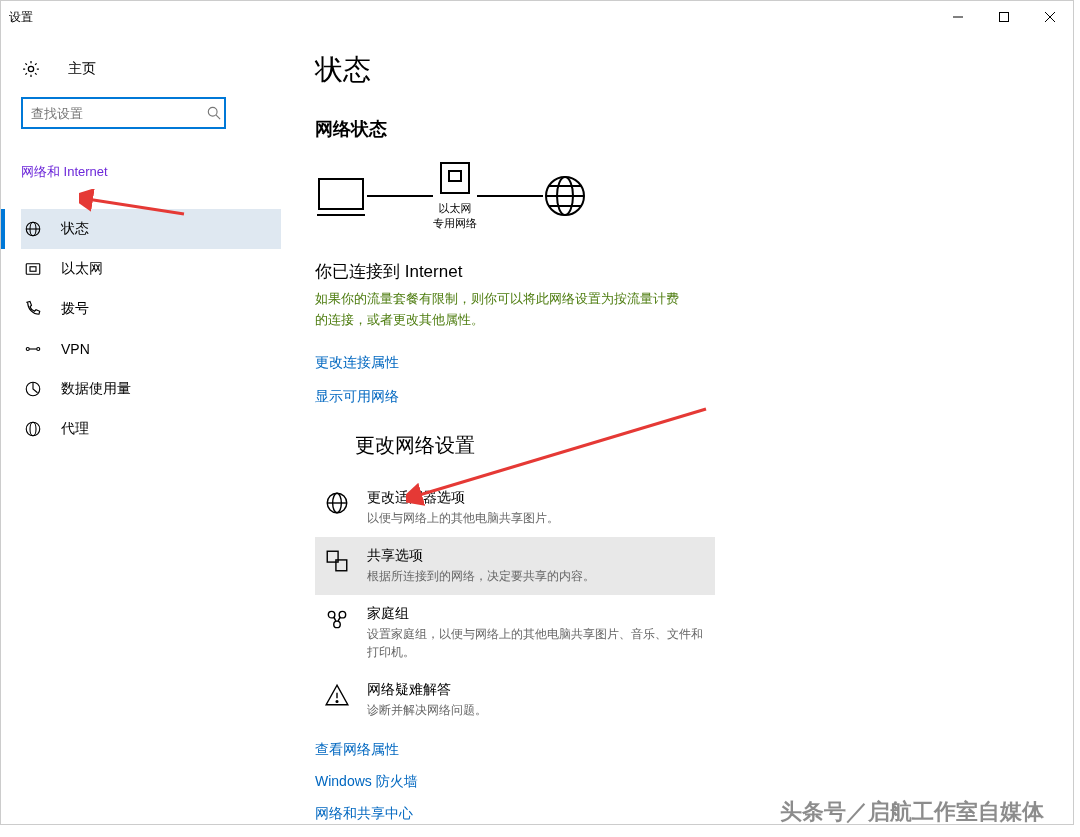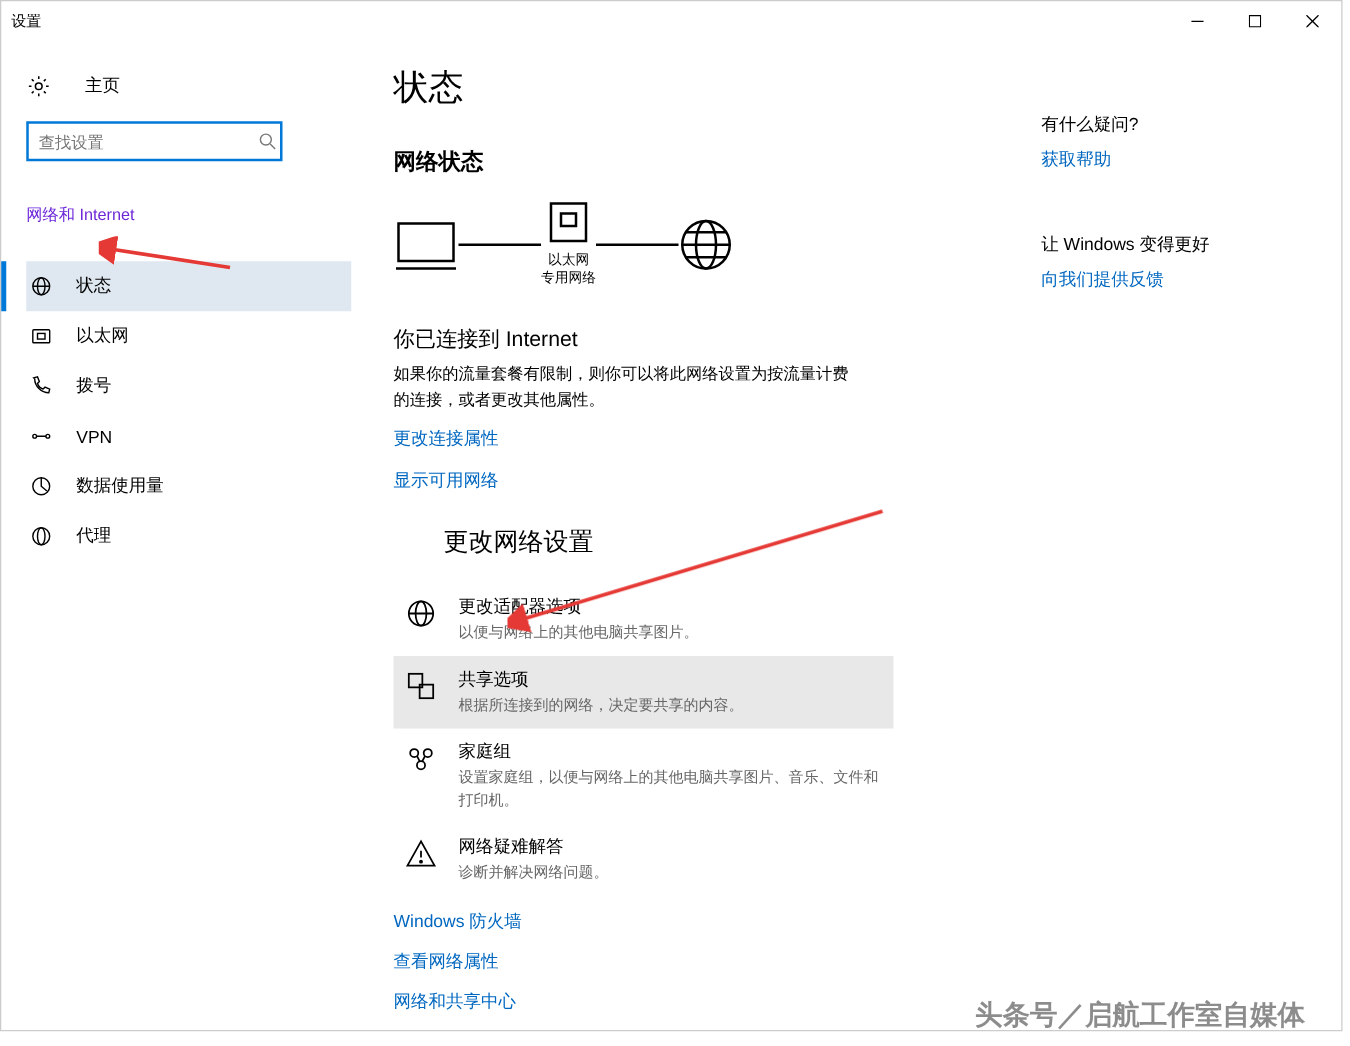--- a/index.html
+++ b/index.html
@@ -65,21 +65,21 @@
   }
   .nav-icon { width: 20px; height: 20px; display: flex; align-items: center; justify-content: center; }
   .main { flex: 1; padding: 10px 30px 20px 34px; overflow: auto; }
   .page-title { font-size: 28px; font-weight: 400; margin-bottom: 28px; margin-top: 8px;}
   .section-h { font-size: 18px; font-weight: 700; margin-bottom: 20px; }
   .diagram { display: flex; align-items: center; gap: 0; margin-bottom: 28px; }
   .dia-icon { display: flex; flex-direction: column; align-items: center; }
   .dia-line { width: 66px; height: 2px; background: #000; }
   .dia-label { font-size: 11px; text-align: center; margin-top: 6px; line-height: 1.4; }
   .connected-h { font-size: 17px; font-weight: 400; margin-bottom: 6px; }
-  .connected-desc { font-size: 13px; color: #000000; line-height: 1.6; max-width: 370px; margin-bottom: 12px; }
+  .connected-desc { font-size: 13px; color: #4d7c0f; line-height: 1.6; max-width: 370px; margin-bottom: 24px; }
   .link { color: #0067c0; font-size: 14px; display: block; margin-bottom: 16px; cursor: pointer; }
   .net-settings-h { font-size: 20px; font-weight: 400; margin-top: 26px; margin-bottom: 20px; margin-left: 40px; }
   .option {
     display: flex; gap: 16px; padding: 10px 8px; width: 400px;
   }
   .option.hover { background: #e8e8e8; }
   .opt-icon { width: 28px; height: 28px; display: flex; align-items: center; justify-content: center; flex-shrink: 0; }
   .opt-title { font-size: 14px; margin-bottom: 2px; }
   .opt-desc { font-size: 12px; color: #666; line-height: 1.5; max-width: 340px; }
   .link-small { color: #0067c0; font-size: 14px; display: block; margin-bottom: 14px; cursor: pointer; }
@@ -299,32 +299,26 @@
               <circle cx="12" cy="18" r="0.8" fill="#000"></circle>
           </svg>
         </span>
         <div>
           <div class="opt-title">网络疑难解答</div>
           <div class="opt-desc">诊断并解决网络问题。</div>
         </div>
       </div>
 
       <div style="height:12px"></div>
+      <a class="link-small">查看网络属性</a>
       <a class="link-small">Windows 防火墙</a>
-      <a class="link-small">查看网络属性</a>
       <a class="link-small">网络和共享中心</a>
 
     </div>
 
-    <div class="rightcol">
-      <div class="help-h">有什么疑问?</div>
-      <a class="link-small">获取帮助</a>
-      <div class="feedback-h">让 Windows 变得更好</div>
-      <a class="link-small">向我们提供反馈</a>
-    </div>
 
   </div>
 
   <svg class="arrow" style="left:78px;top:188px" width="110" height="30">
     <defs>
         <marker id="ah1" markerWidth="10" markerHeight="8" refX="2" refY="4" orient="auto">
       <polygon points="0 0, 8 4, 0 8" fill="#e53935"></polygon>
         </marker>
       </defs>
     <line x1="105" y1="25" x2="8" y2="10" stroke="#e53935" stroke-width="3" marker-end="url(#ah1)"></line>

